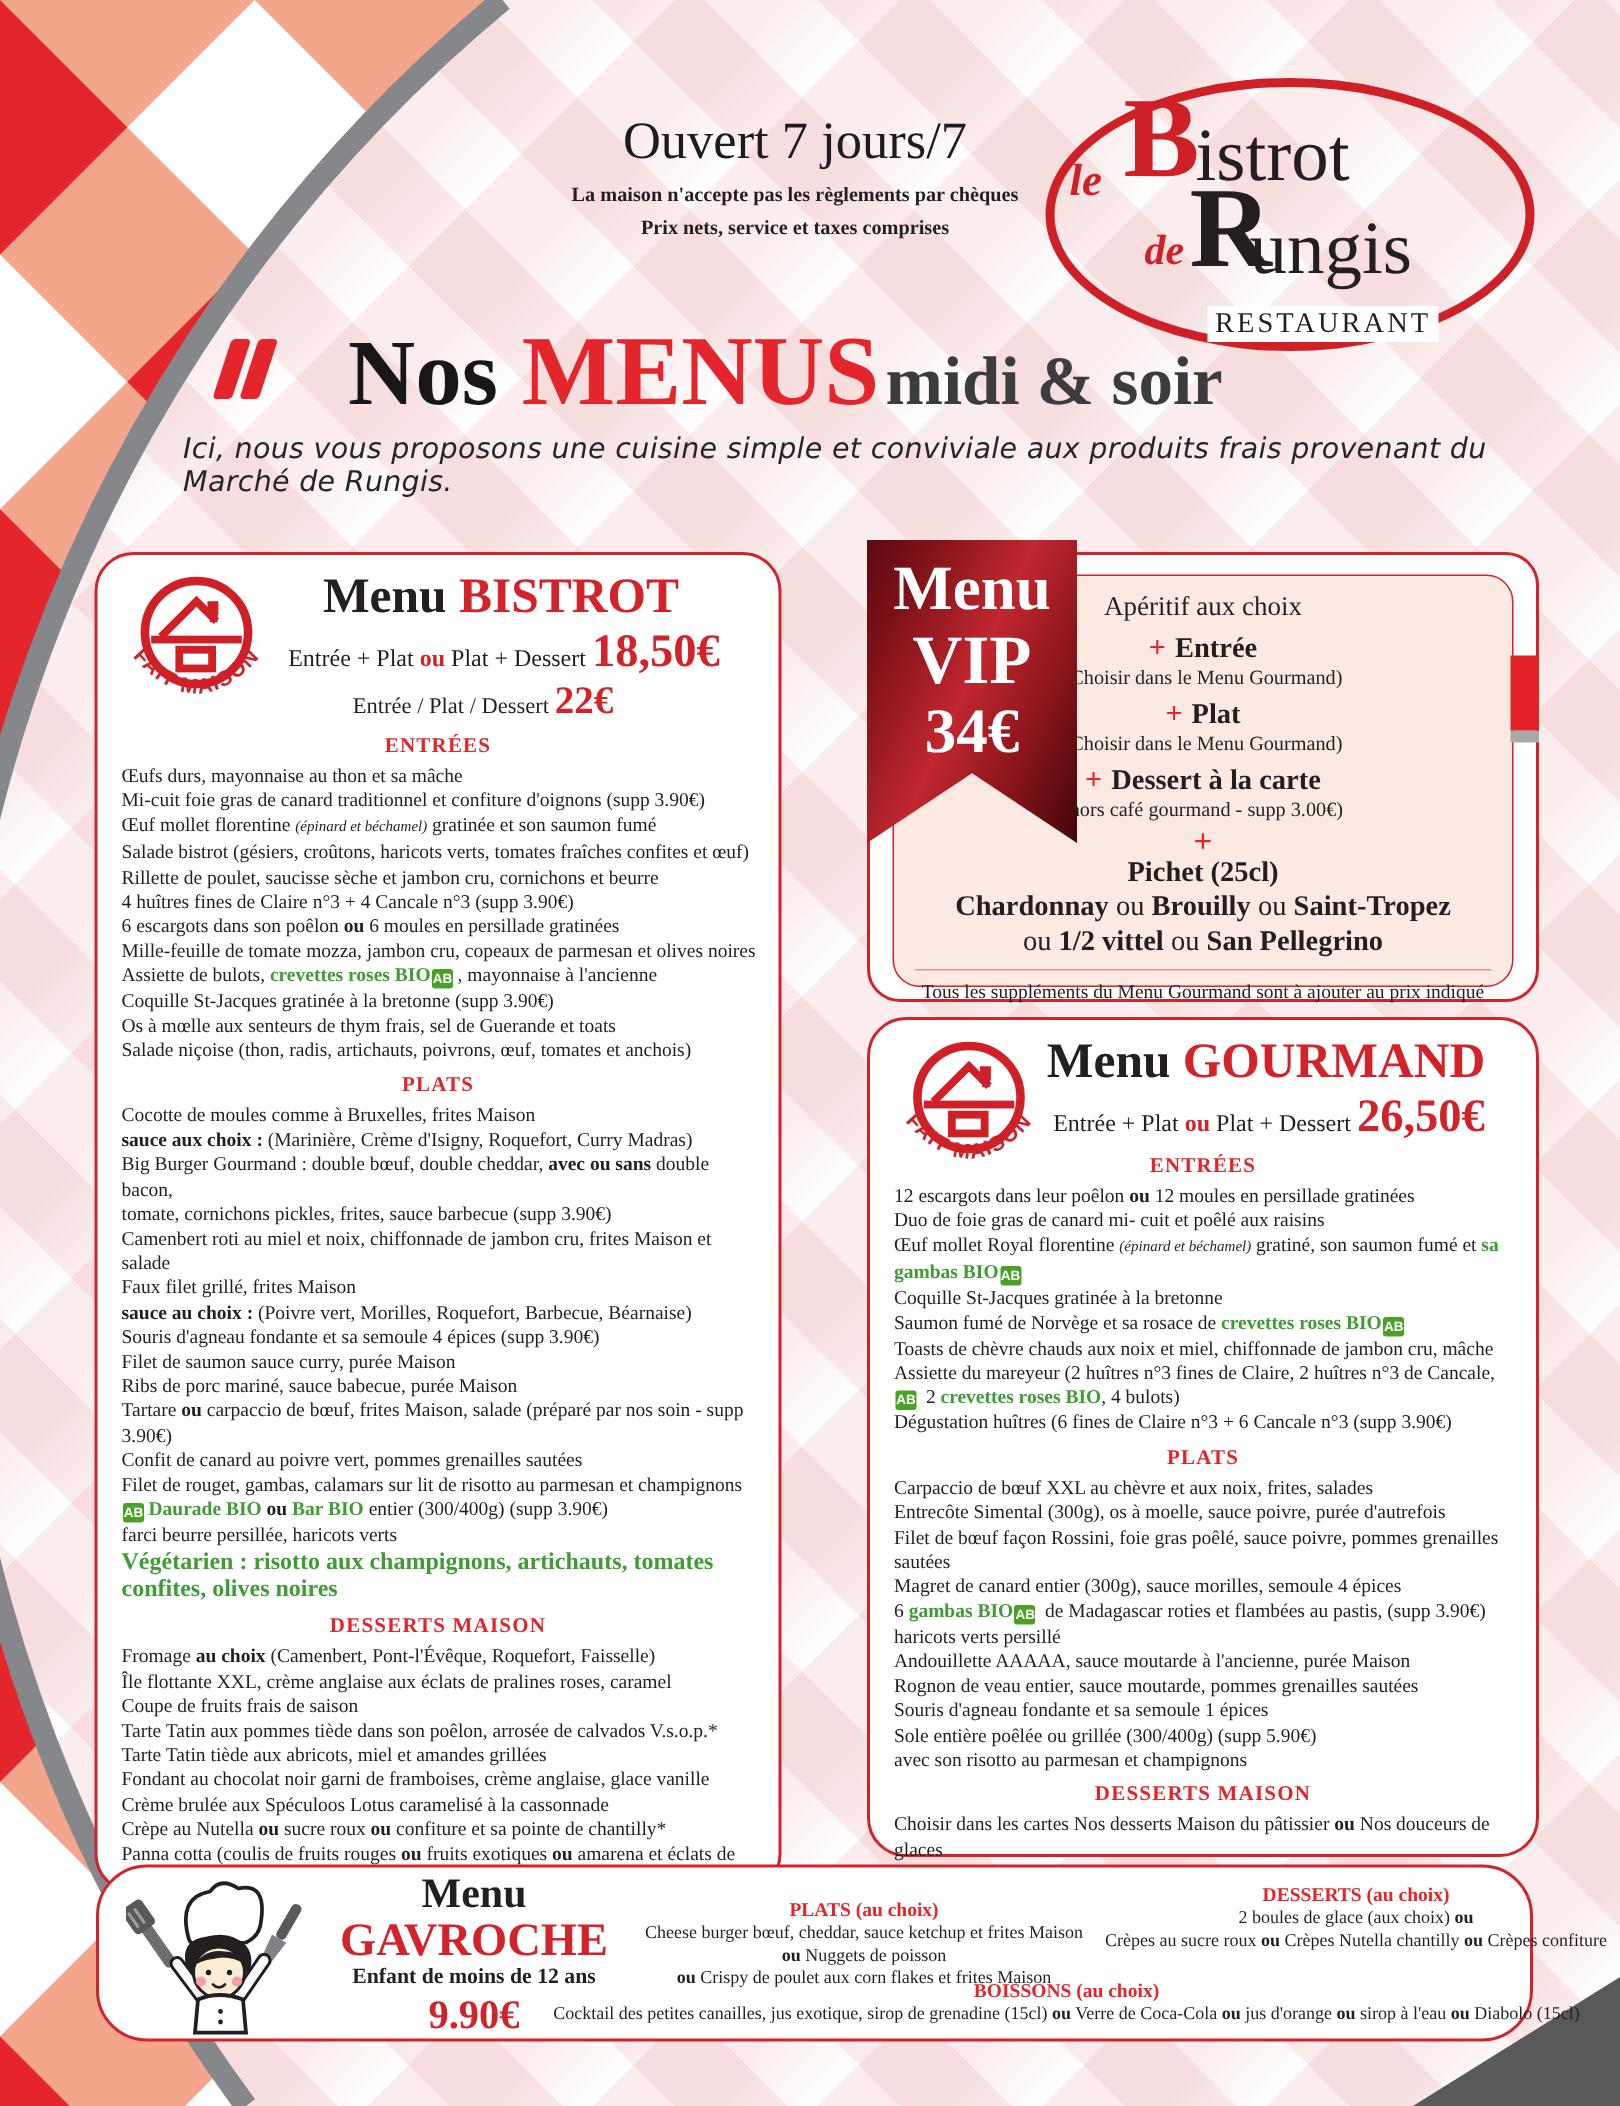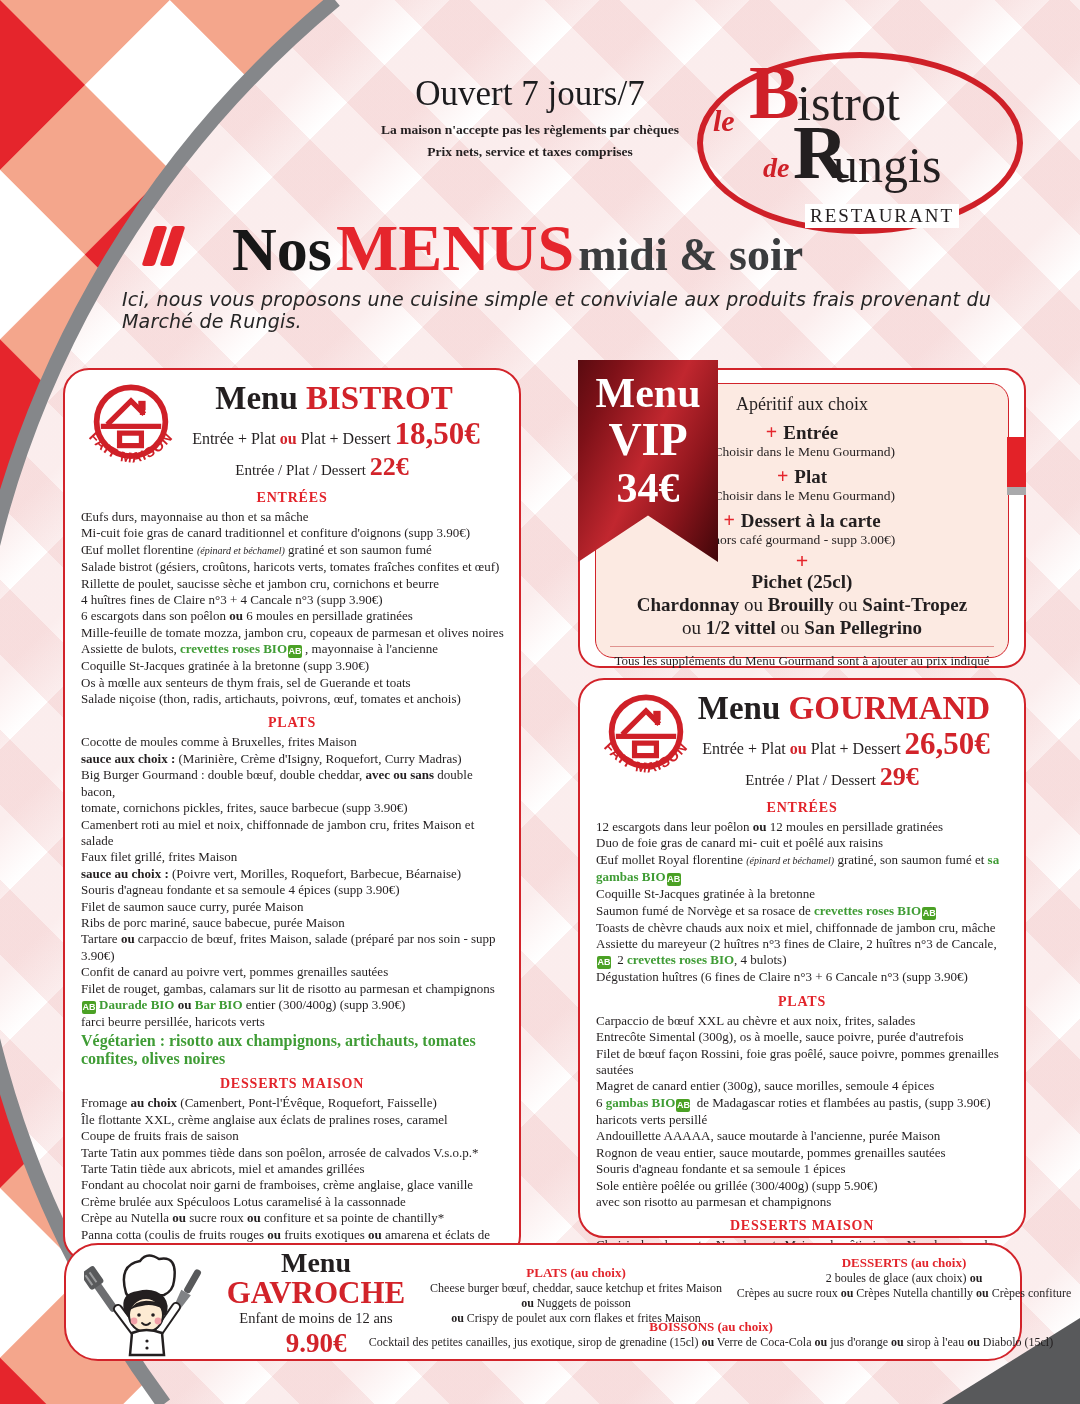--- a/index.html
+++ b/index.html
@@ -26,21 +26,21 @@
   .logo .de{position:absolute;left:66px;top:100px;font-size:28px;font-style:italic;color:#cf2028;font-weight:bold;}
   .logo .bigR{position:absolute;left:96px;top:62px;font-size:76px;font-weight:bold;color:#231f20;line-height:76px;}
   .logo .ungis{position:absolute;left:136px;top:88px;font-size:50px;color:#231f20;line-height:50px;}
   .logo .rest{position:absolute;left:108px;top:152px;font-size:19px;letter-spacing:2px;color:#231f20;background:#fff;padding:1px 5px;}
 
   
   .quote{left:148px;top:226px;}
   .quote i{display:inline-block;width:13px;height:40px;background:#e5252c;border-radius:3px;transform:skewX(-18deg);margin-right:5px;}
   .title-line{left:192px;top:210px;white-space:nowrap;}
   .t-nos{font-size:62px;font-weight:bold;color:#171717;margin-left:40px;}
-  .t-menus{font-size:66px;font-weight:bold;color:#e5252c;}
+  .t-menus{font-size:66px;font-weight:bold;color:#e5252c;margin-left:12px;}
   .t-tail{font-size:46px;font-weight:bold;color:#3b3c3e;}
   .subtitle{left:122px;top:288px;width:880px;font-family:"DejaVu Sans",sans-serif;font-style:italic;font-size:19px;letter-spacing:0.2px;color:#262626;}
 
   
   .panel{position:absolute;background:#ffffff;border:2px solid #d2232a;border-radius:26px;z-index:2;}
   #p-bistrot{left:63px;top:368px;width:458px;height:894px;padding:0;box-sizing:border-box;}
   #p-gourmand{left:578px;top:678px;width:448px;height:560px;box-sizing:border-box;}
   #p-vip{left:578px;top:368px;width:448px;height:300px;box-sizing:border-box;border-radius:22px;}
   #p-gavroche{left:64px;top:1243px;width:958px;height:118px;box-sizing:border-box;border-radius:34px;border-width:2.5px;}
 
@@ -84,21 +84,21 @@
   .rb1{font-size:42px;line-height:46px;margin-top:10px;}
   .rb2{font-size:46px;line-height:48px;}
   .rb3{font-size:42px;line-height:48px;}
   .vip-tab{position:absolute;left:1007px;top:437px;width:19px;height:50px;background:#e32228;z-index:4;}
   .vip-tab-sh{position:absolute;left:1007px;top:487px;width:19px;height:8px;background:#a9a9ab;z-index:3;}
 
   
   .gv-title{position:absolute;left:150px;top:4px;width:200px;text-align:center;}
   .gv-menu{font-size:28px;font-weight:bold;line-height:28px;color:#231f20;}
   .gv-name{font-size:31px;font-weight:bold;line-height:32px;color:#d2232a;}
-  .gv-sub{font-size:14.5px;font-weight:normal;line-height:19px;}
+  .gv-sub{font-size:14.5px;font-weight:bold;line-height:19px;}
   .gv-price{font-size:27px;font-weight:bold;line-height:30px;color:#d2232a;}
   .gv-h{color:#e2242b;font-weight:bold;font-size:13px;line-height:16px;}
   .gv-txt{font-size:12px;line-height:15px;color:#231f20;}
   .gv-plats{position:absolute;left:310px;top:10px;width:400px;text-align:center;margin-top:10px;}
   .gv-desserts{position:absolute;left:666px;top:10px;width:344px;text-align:center;}
   .gv-boissons{position:absolute;left:280px;top:74px;width:730px;text-align:center;}
   .chef{position:absolute;left:18px;top:4px;width:126px;height:110px;}
 </style>
 </head>
 <body>
@@ -165,21 +165,21 @@
       <span class="bigprice">18,50€</span>
     </div>
     <div class="prow2">
       <span>Entrée / Plat / Dessert</span>
       <span class="midprice">22€</span>
     </div>
     <div class="sec">ENTRÉES</div>
     <div class="mlist">
         <div class="mi"><span class="sg-n">Œufs durs, mayonnaise au thon et sa mâche</span></div>
         <div class="mi"><span class="sg-n">Mi-cuit foie gras de canard traditionnel et confiture d'oignons (supp 3.90€)</span></div>
-        <div class="mi"><span class="sg-n">Œuf mollet florentine </span><span class="sg-s">(épinard et béchamel)</span><span class="sg-n"> gratiné et son saumon fumé</span></div>
+        <div class="mi"><span class="sg-n">Œuf mollet florentine </span><span class="sg-s">(épinard et béchamel)</span><span class="sg-n"> gratinée et son saumon fumé</span></div>
         <div class="mi"><span class="sg-n">Salade bistrot (gésiers, croûtons, haricots verts, tomates fraîches confites et œuf)</span></div>
         <div class="mi"><span class="sg-n">Rillette de poulet, saucisse sèche et jambon cru, cornichons et beurre</span></div>
         <div class="mi"><span class="sg-n">4 huîtres fines de Claire n°3 + 4 Cancale n°3 (supp 3.90€)</span></div>
         <div class="mi"><span class="sg-n">6 escargots dans son poêlon </span><span class="sg-b">ou</span><span class="sg-n"> 6 moules en persillade gratinées</span></div>
         <div class="mi"><span class="sg-n">Mille-feuille de tomate mozza, jambon cru, copeaux de parmesan et olives noires</span></div>
         <div class="mi"><span class="sg-n">Assiette de bulots, </span><span class="sg-g">crevettes roses BIO</span><span class="ab">AB</span><span class="sg-n">, mayonnaise à l'ancienne</span></div>
         <div class="mi"><span class="sg-n">Coquille St-Jacques gratinée à la bretonne (supp 3.90€)</span></div>
         <div class="mi"><span class="sg-n">Os à mœlle aux senteurs de thym frais, sel de Guerande et toats</span></div>
         <div class="mi"><span class="sg-n">Salade niçoise (thon, radis, artichauts, poivrons, œuf, tomates et anchois)</span></div>
       </div>
@@ -264,24 +264,20 @@
     <div class="m-title">
       <span>Menu</span>
       <span class="red">GOURMAND</span>
     </div>
     <div class="prow1">
       <span>Entrée + Plat</span>
       <span class="ou">ou</span>
       <span>Plat + Dessert</span>
       <span class="bigprice">26,50€</span>
     </div>
-    <div class="prow2">
-      <span>Entrée / Plat / Dessert</span>
-      <span class="midprice">29€</span>
-    </div>
     <div class="sec">ENTRÉES</div>
     <div class="mlist">
         <div class="mi"><span class="sg-n">12 escargots dans leur poêlon </span><span class="sg-b">ou</span><span class="sg-n"> 12 moules en persillade gratinées</span></div>
         <div class="mi"><span class="sg-n">Duo de foie gras de canard mi- cuit et poêlé aux raisins</span></div>
         <div class="mi"><span class="sg-n">Œuf mollet Royal florentine </span><span class="sg-s">(épinard et béchamel)</span><span class="sg-n"> gratiné, son saumon fumé et </span><span class="sg-g">sa gambas BIO</span><span class="ab">AB</span></div>
         <div class="mi"><span class="sg-n">Coquille St-Jacques gratinée à la bretonne</span></div>
         <div class="mi"><span class="sg-n">Saumon fumé de Norvège et sa rosace de </span><span class="sg-g">crevettes roses BIO</span><span class="ab">AB</span></div>
         <div class="mi"><span class="sg-n">Toasts de chèvre chauds aux noix et miel, chiffonnade de jambon cru, mâche</span></div>
         <div class="mi"><span class="sg-n">Assiette du mareyeur (2 huîtres n°3 fines de Claire, 2 huîtres n°3 de Cancale,</span><br><span class="ab">AB</span><span class="sg-n"> 2 </span><span class="sg-g">crevettes roses BIO</span><span class="sg-n">, 4 bulots)</span></div>
         <div class="mi"><span class="sg-n">Dégustation huîtres (6 fines de Claire n°3 + 6 Cancale n°3 (supp 3.90€)</span></div>

